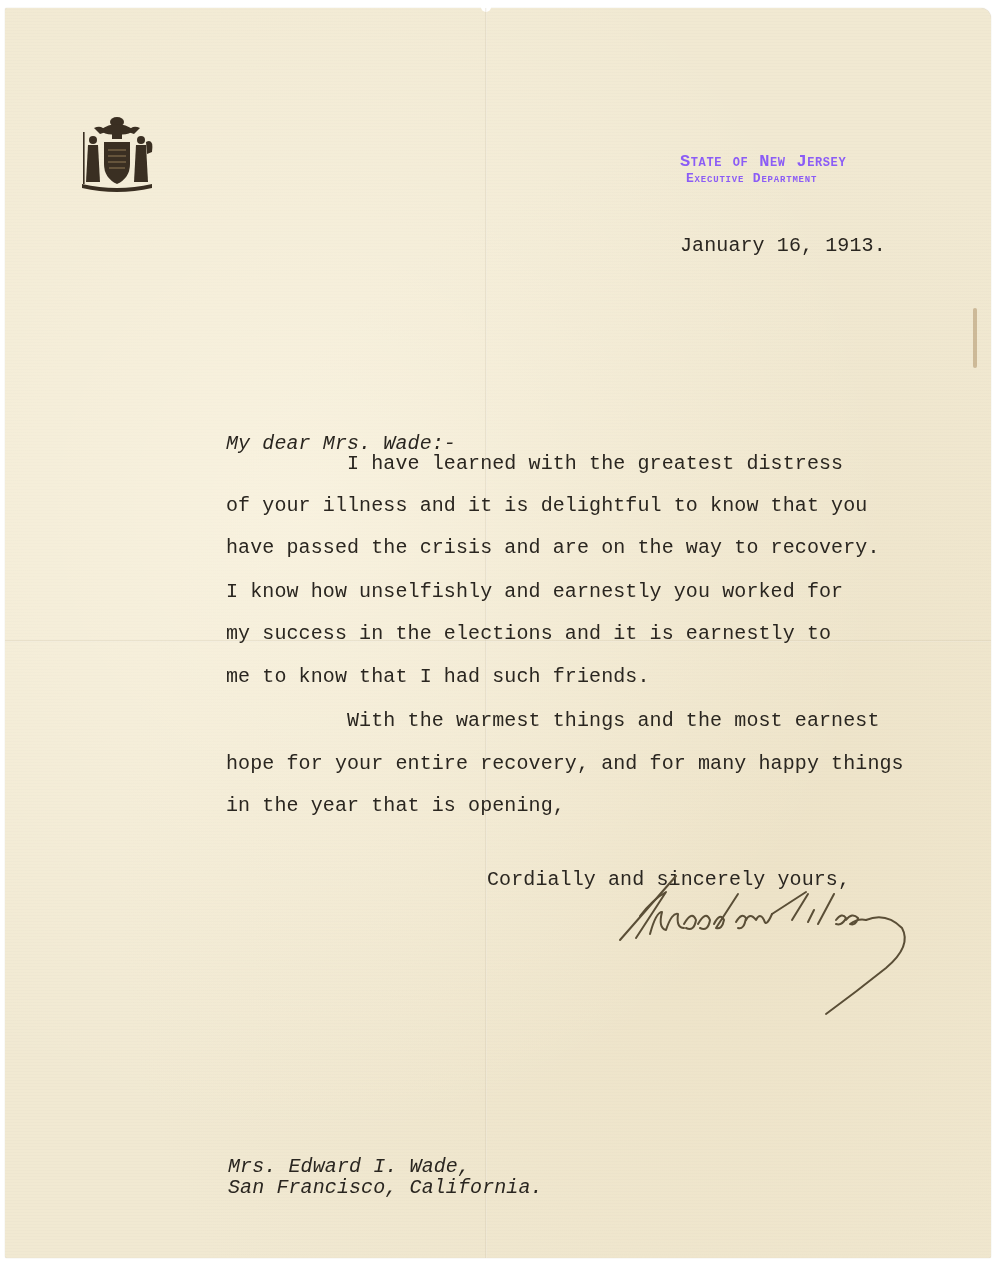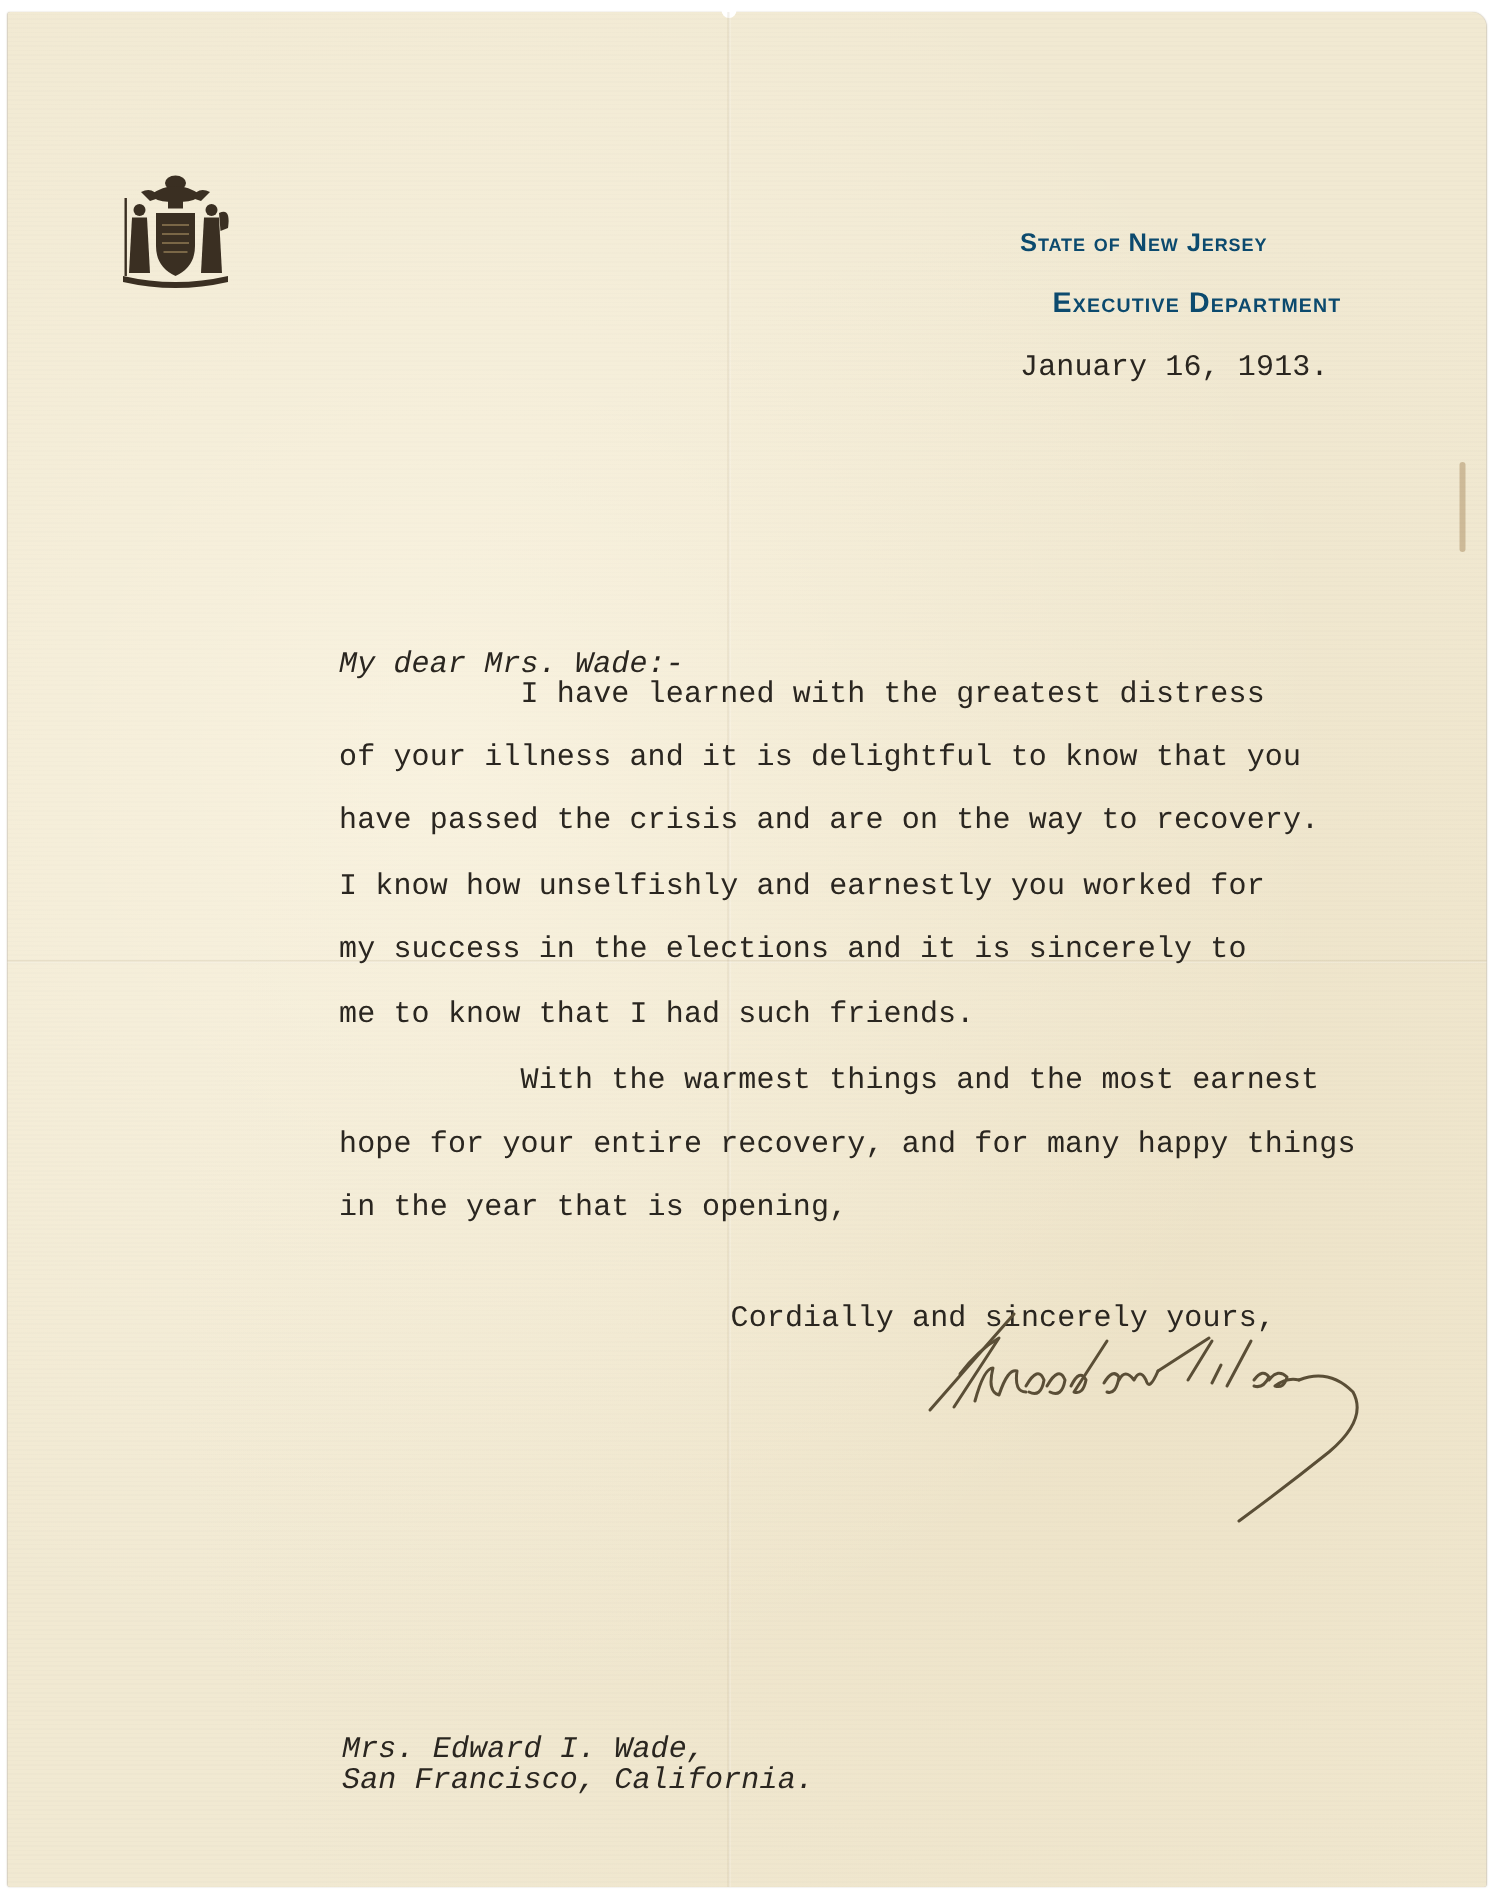--- a/index.html
+++ b/index.html
@@ -17,23 +17,23 @@
   .fold-v { position: absolute; left: 480px; top: 0; width: 2px; height: 100%;
     background: linear-gradient(90deg, rgba(150,130,90,0.18), rgba(255,255,255,0.35)); }
   .fold-h { position: absolute; left: 0; top: 632px; width: 100%; height: 2px;
     background: linear-gradient(180deg, rgba(150,130,90,0.18), rgba(255,255,255,0.3)); }
   .notch { position: absolute; left: 476px; top: -2px; width: 10px; height: 6px; background: #ffffff; border-radius: 0 0 5px 5px; }
   .stain { position: absolute; right: 14px; top: 300px; width: 4px; height: 60px; background: rgba(140,100,50,0.35); border-radius: 2px; }
 
   .seal { position: absolute; left: 72px; top: 112px; width: 90px; height: 84px; }
 
   .letterhead { position: absolute; left: 680px; top: 152px; width: 230px;
-    font-family: Liberation Sans, sans-serif; color: #0c4a6e; font-variant: small-caps; }
+    font-family: Liberation Mono, monospace; color: #8b5cf6; font-variant: small-caps; }
   .lh-line1 { font-size: 17px; letter-spacing: 0.6px; font-weight: bold; }
-  .lh-line2 { font-size: 19px; letter-spacing: 0.8px; margin-top: 20px; margin-left: 6px; font-weight: bold; text-align: center; }
+  .lh-line2 { font-size: 13px; letter-spacing: 0.8px; margin-top: 0; margin-left: 6px; font-weight: bold; }
 
   .type { font-family: "Liberation Mono", "DejaVu Sans Mono", monospace; color: #2a2620; font-size: 20px; position: absolute; white-space: pre; letter-spacing: 0.1px; }
   .date { left: 680px; top: 234px; }
   .salutation { left: 226px; top: 432px; font-style: italic; }
   .body-line { left: 226px; }
   .closing { left: 487px; top: 836px; margin-top: 32px; }
   .addr { left: 228px; font-style: italic; }
 
   .signature { position: absolute; left: 596px; top: 872px; width: 320px; height: 150px; }
 </style>
@@ -82,21 +82,21 @@
 </div>
 
 <div class="type date">January 16, 1913.</div>
 
 <div class="type salutation">My dear Mrs. Wade:-</div>
 
 <div class="type body-line" style="top:452px">          I have learned with the greatest distress</div>
 <div class="type body-line" style="top:494px">of your illness and it is delightful to know that you</div>
 <div class="type body-line" style="top:536px">have passed the crisis and are on the way to recovery.</div>
 <div class="type body-line" style="top:580px">I know how unselfishly and earnestly you worked for</div>
-<div class="type body-line" style="top:622px">my success in the elections and it is sincerely to</div>
+<div class="type body-line" style="top:622px">my success in the elections and it is earnestly to</div>
 <div class="type body-line" style="top:665px">me to know that I had such friends.</div>
 <div class="type body-line" style="top:709px">          With the warmest things and the most earnest</div>
 <div class="type body-line" style="top:752px">hope for your entire recovery, and for many happy things</div>
 <div class="type body-line" style="top:794px">in the year that is opening,</div>
 
 <div class="type closing">Cordially and sincerely yours,</div>
 
 <svg class="signature" viewBox="0 0 320 150">
   <g stroke="#5a4e36" stroke-width="2" fill="none" stroke-linecap="round" stroke-linejoin="round">
     <path d="M24 68 L80 4"></path>

